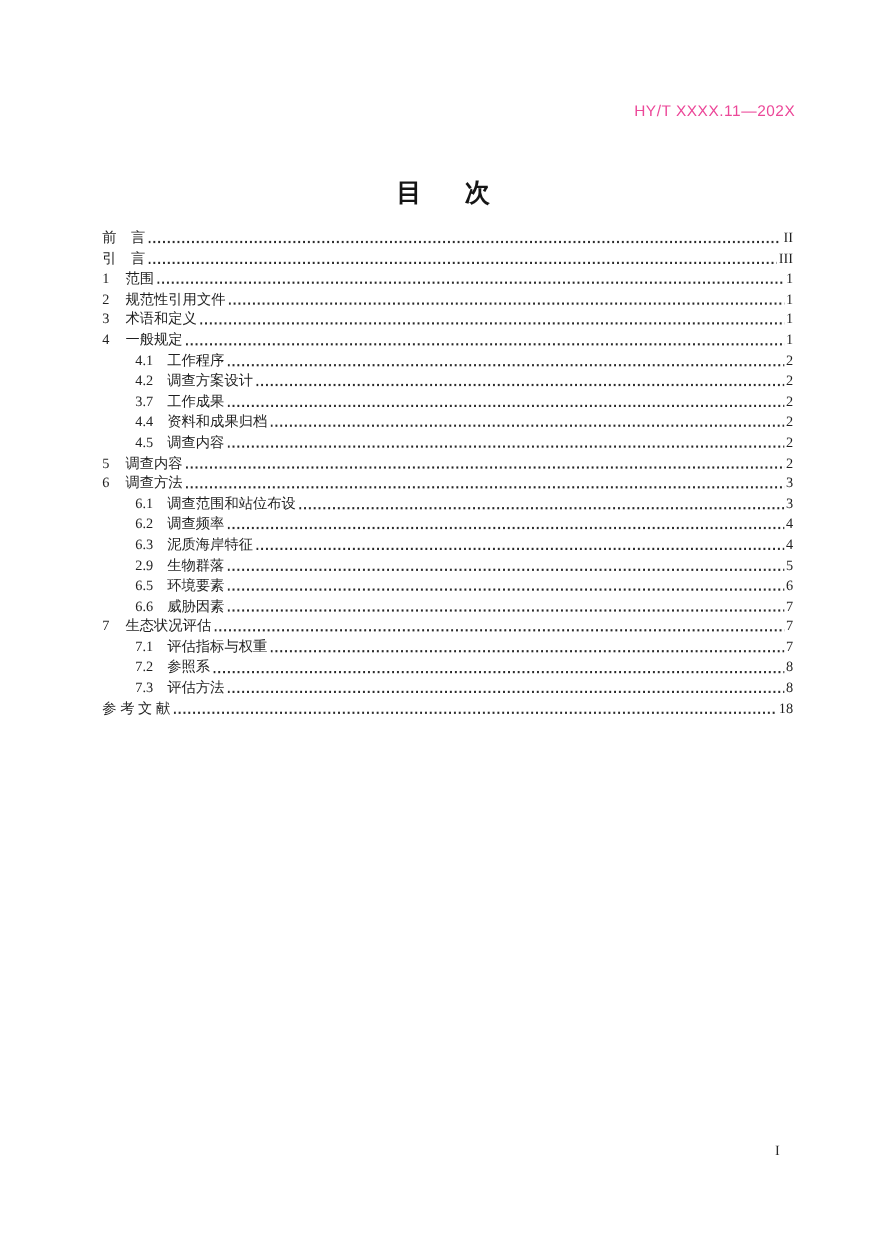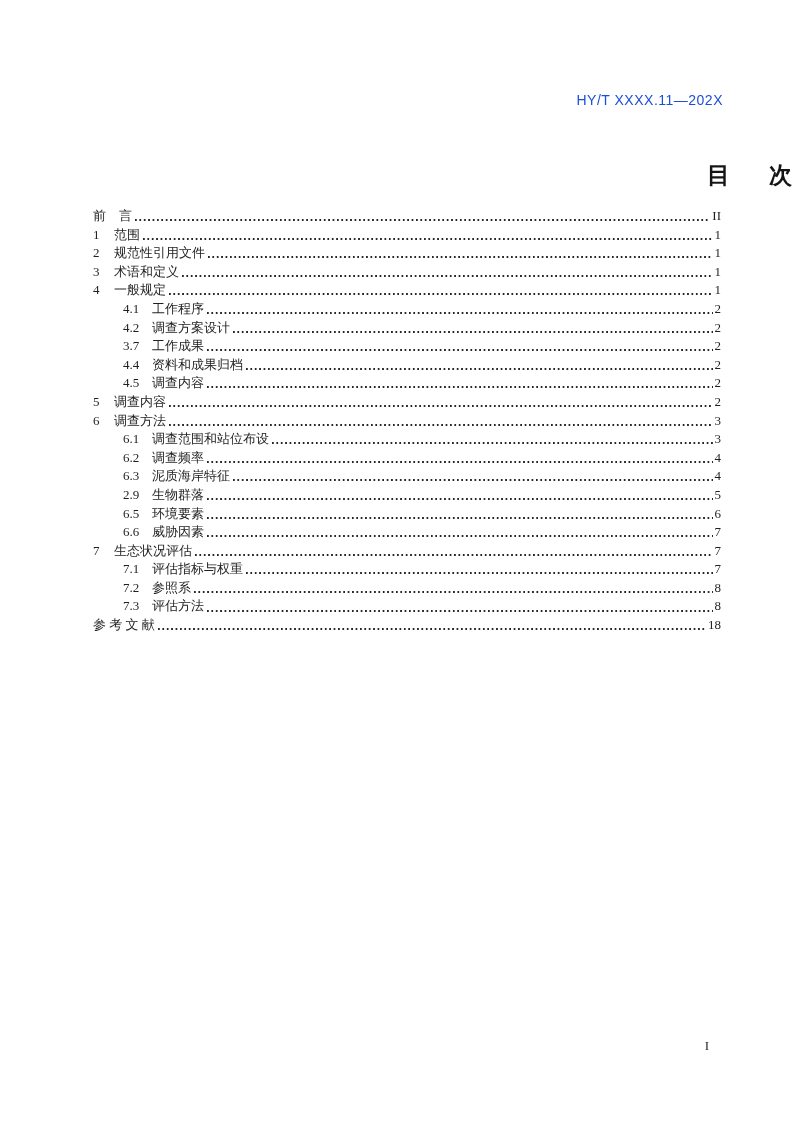--- a/index.html
+++ b/index.html
@@ -18,31 +18,31 @@
   }
 
   
   .doc-header {
     position: absolute;
     top: 92px;
     right: 77px;
     font-family: "Liberation Sans", "DejaVu Sans", sans-serif;
     font-size: 14px;
     letter-spacing: 0.5px;
-    color: #1d4ed8;
+    color: #ec4899;
     white-space: pre;
   }
 
   
   .doc-title {
     position: absolute;
     top: 160px;
     left: 0;
     width: 100%;
-    text-align: right;
+    text-align: center;
     font-family: Liberation Sans, sans-serif;
     font-size: 23px;
     font-weight: 700;
     letter-spacing: 8px;
     text-indent: 14px;
     color: #151515;
   }
 
   
   .toc {
@@ -105,20 +105,26 @@
   <div class="doc-title">目　次</div>
 
   <div class="toc">
     <div class="toc-line level-1">
       
       <span class="toc-label">前　言</span>
       <span class="dot-leader"></span>
       <span class="toc-page">II</span>
     </div>
 
+    <div class="toc-line level-1">
+      
+      <span class="toc-label">引　言</span>
+      <span class="dot-leader"></span>
+      <span class="toc-page">III</span>
+    </div>
 
     <div class="toc-line level-1">
       <span class="toc-num">1</span>
       <span class="toc-label">范围</span>
       <span class="dot-leader"></span>
       <span class="toc-page">1</span>
     </div>
 
     <div class="toc-line level-1">
       <span class="toc-num">2</span>

